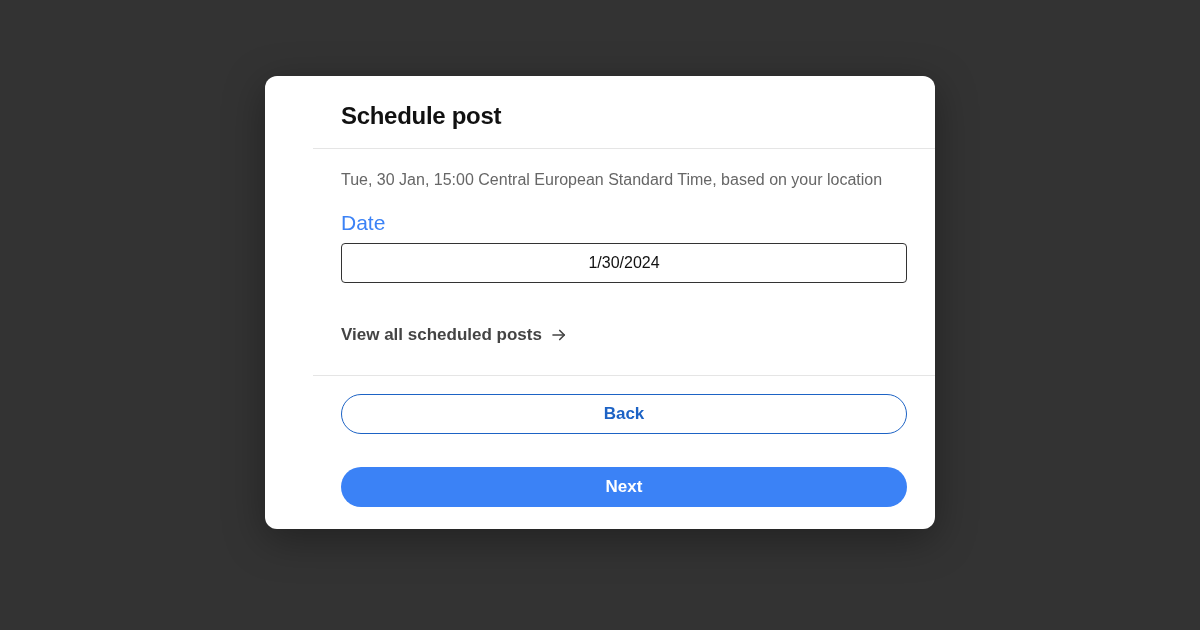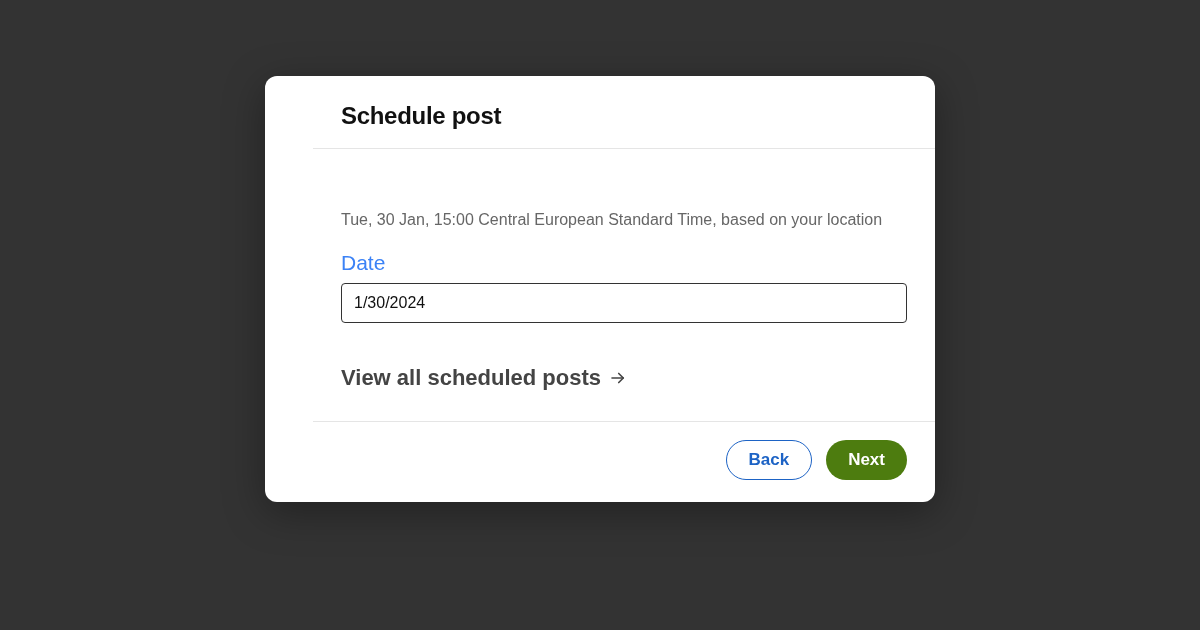--- a/index.html
+++ b/index.html
@@ -46,95 +46,96 @@
       background: #e5e5e5;
       width: 100%;
     }
     .modal-body {
       padding: 22px 28px 30px 28px;
     }
     .info-line {
       font-size: 16px;
       color: #666666;
       margin-bottom: 22px;
-      margin-top: 40px;
     }
     .field-group {
       margin-bottom: 20px;
     }
     .field-label {
       display: block;
       font-size: 21px;
       color: #3b82f6;
       margin-bottom: 8px;
     }
     .text-input {
       width: 100%;
       height: 40px;
       border: 1px solid #333333;
       border-radius: 4px;
       padding: 0 12px;
       font-size: 16px;
       color: #111111;
       display: flex;
       align-items: center;
-      justify-content: flex-start;
+      justify-content: center;
       background: #ffffff;
     }
     .text-input-value {
       font-size: 16px;
       color: #111111;
     }
     .clock-icon {
       display: inline-flex;
       align-items: center;
       justify-content: center;
       color: #444444;
     }
     .view-all-link {
       display: inline-flex;
       align-items: center;
       gap: 8px;
-      font-size: 22px;
+      font-size: 17px;
       font-weight: 600;
       color: #444444;
       text-decoration: none;
       margin-top: 22px;
       cursor: pointer;
     }
     .arrow-right {
       display: inline-flex;
       align-items: center;
     }
     .modal-footer {
       padding: 18px 28px 22px 28px;
       display: flex;
       justify-content: flex-end;
       gap: 14px;
+      flex-direction: column;
     }
     .btn {
       height: 40px;
       padding: 0 22px;
       border-radius: 20px;
       font-size: 17px;
       font-weight: 700;
       cursor: pointer;
       border: none;
       display: inline-flex;
       align-items: center;
       justify-content: center;
     }
     .btn-back {
       background: #ffffff;
       color: #1d63c5;
       border: 1.5px solid #1d63c5;
     }
     .btn-next {
-      background: #4d7c0f;
+      background: #3b82f6;
       color: #ffffff;
+      margin-top: 19px;
     }
   </style>
 </head>
 <body>
 
 <div class="backdrop"></div>
 
 <div class="modal">
 
   <div class="modal-header">

